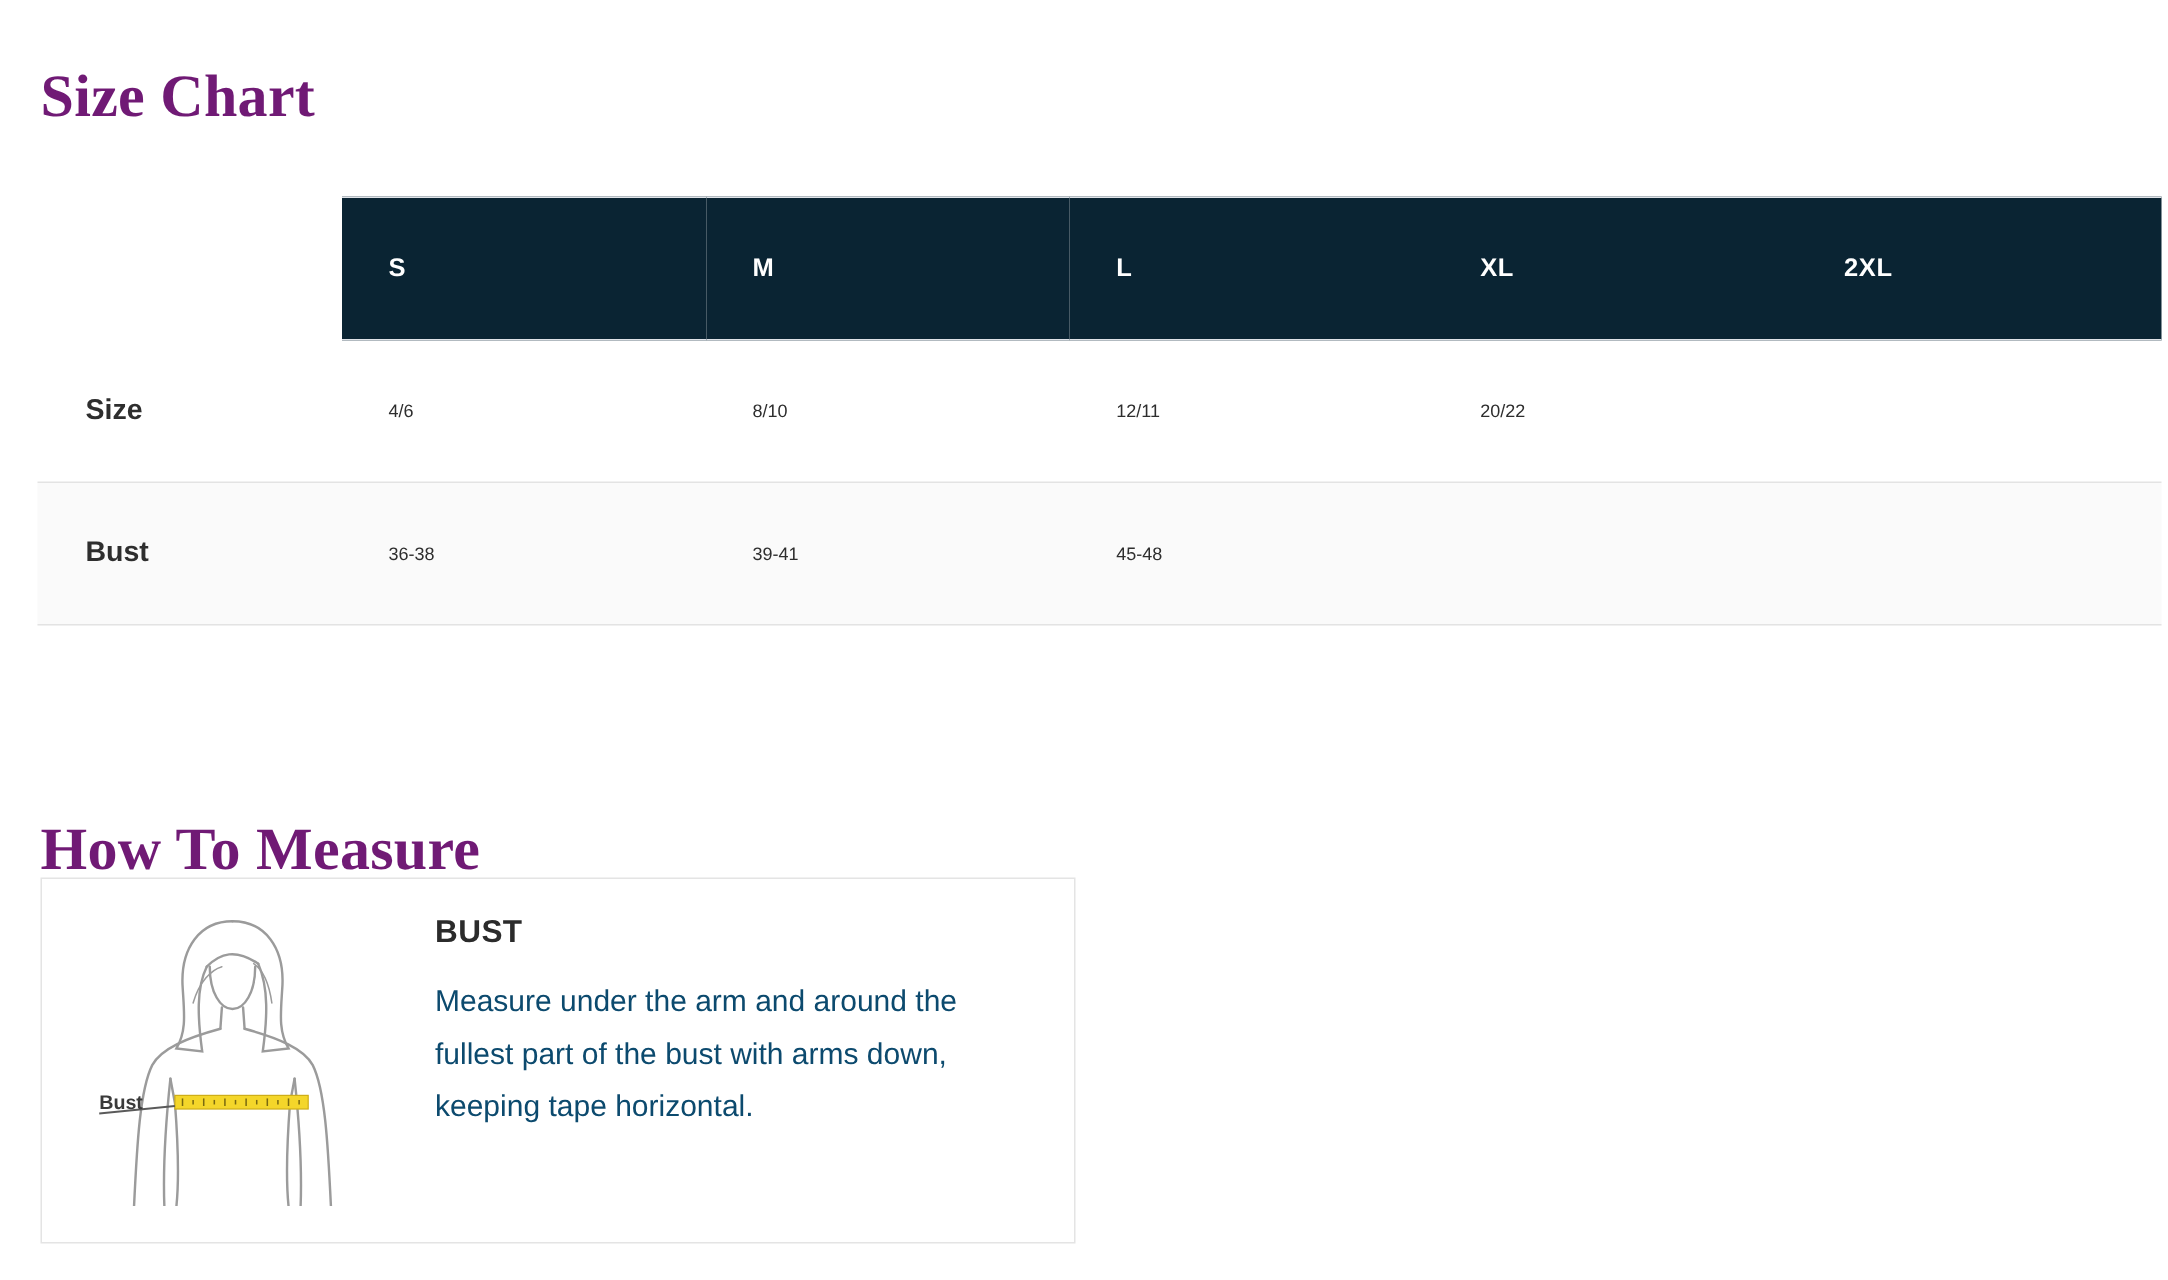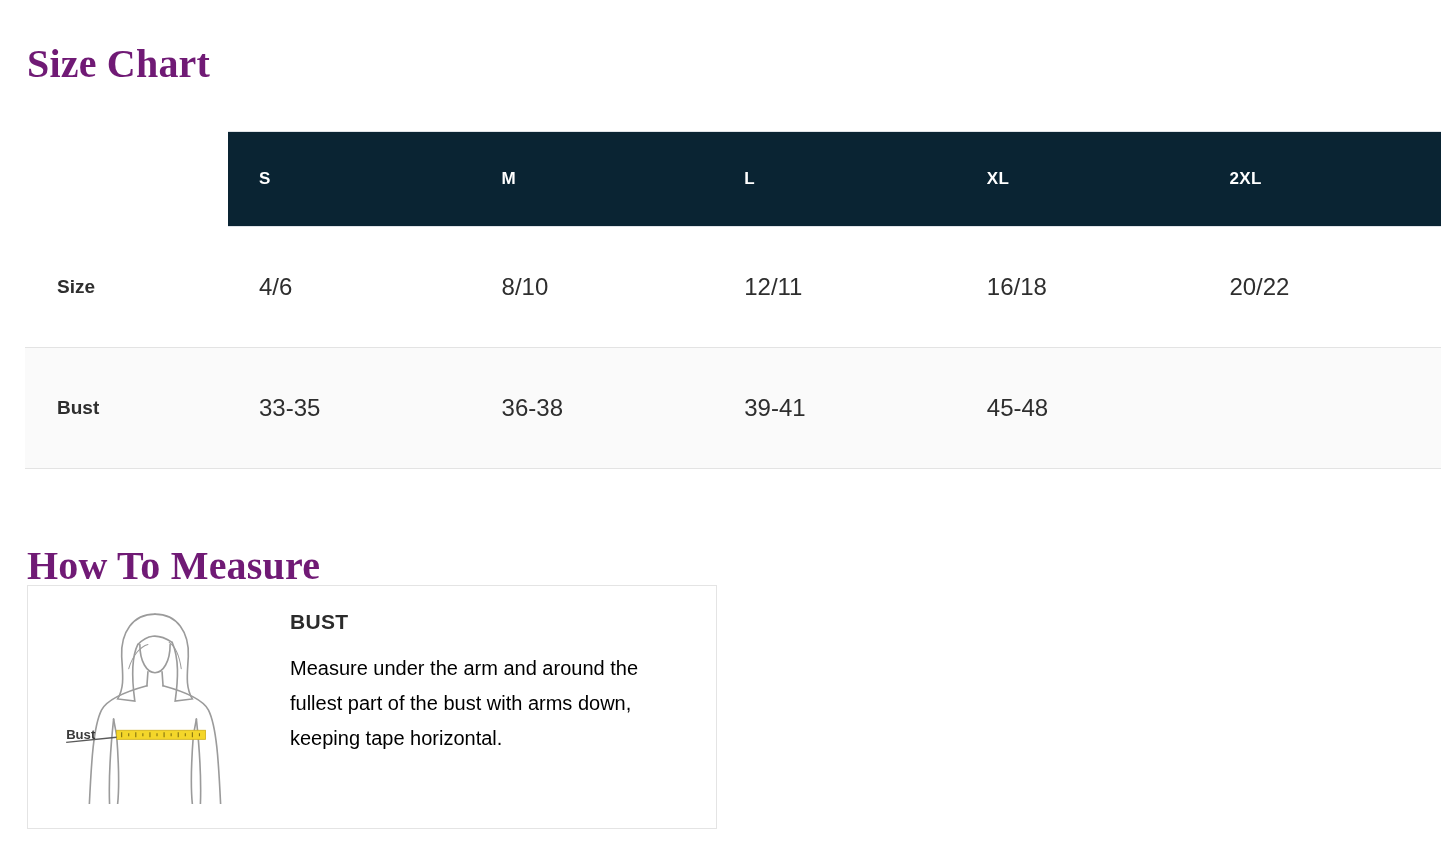--- a/index.html
+++ b/index.html
@@ -23,42 +23,42 @@
     left: 25px;
     top: 131px;
     width: 1416px;
   }
   .trow {
     display: grid;
     grid-template-columns: 203px repeat(5, 1fr);
     align-items: center;
   }
   .trow.thead { height: 96px; }
-  .trow.tbody-row { height: 121px; }
+  .trow.tbody-row { height: 95px; }
 
   .th {
     height: 100%;
     display: flex;
     align-items: center;
     padding-left: 31px;
     background: #0a2433;
     color: #ffffff;
     font-weight: 700;
     font-size: 17px;
     letter-spacing: 0.4px;
     border-top: 1px solid #dfe3e8;
     border-bottom: 1px solid #dfe3e8;
   }
   .th.label-col {
     background: transparent;
     border: none;
   }
 
   .td {
-    font-size: 24px;
+    font-size: 12px;
     color: #2e2e2e;
     padding-left: 31px;
   }
   .td.row-label {
     font-weight: 700;
     font-size: 19px;
     padding-left: 32px;
   }
   .row-size { background: #ffffff; border-bottom: 1px solid #e3e3e3; }
   .row-bust { background: #fafafa; border-bottom: 1px solid #e3e3e3; }
@@ -86,21 +86,21 @@
   .card-heading {
     font-weight: 700;
     font-size: 21px;
     color: #2b2b2b;
     letter-spacing: 0.3px;
   }
   .card-desc {
     margin-top: 17px;
     font-size: 20px;
     line-height: 35px;
-    color: #000000;
+    color: #0c4a6e;
     width: 400px;
   }
 </style>
 </head>
 <body>
 
 <h1 class="serif-heading" id="size-chart-title">Size Chart</h1>
 
 <div class="size-table">
   <div class="trow thead">
@@ -110,27 +110,25 @@
     <div class="th">L</div>
     <div class="th">XL</div>
     <div class="th">2XL</div>
   </div>
 
   <div class="trow tbody-row row-size">
     <div class="td row-label">Size</div>
     <div class="td">4/6</div>
     <div class="td">8/10</div>
     <div class="td">12/11</div>
-    <div class="td">16/18</div>
     <div class="td">20/22</div>
   </div>
 
   <div class="trow tbody-row row-bust">
     <div class="td row-label">Bust</div>
-    <div class="td">33-35</div>
     <div class="td">36-38</div>
     <div class="td">39-41</div>
     <div class="td">45-48</div>
   </div>
 </div>
 
 <h1 class="serif-heading" id="how-to-measure-title">How To Measure</h1>
 
 <div class="measure-card">
   <div class="illustration-wrap">

